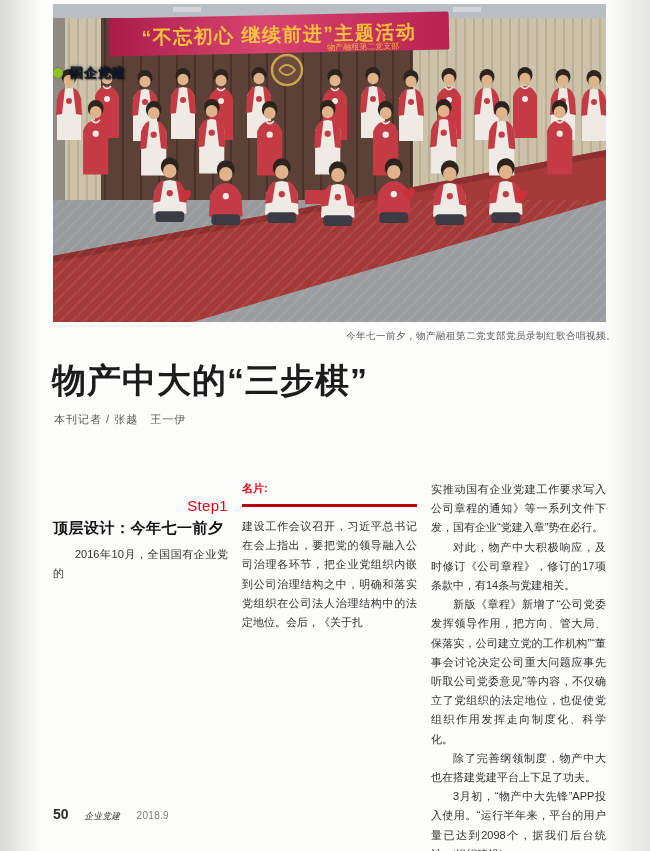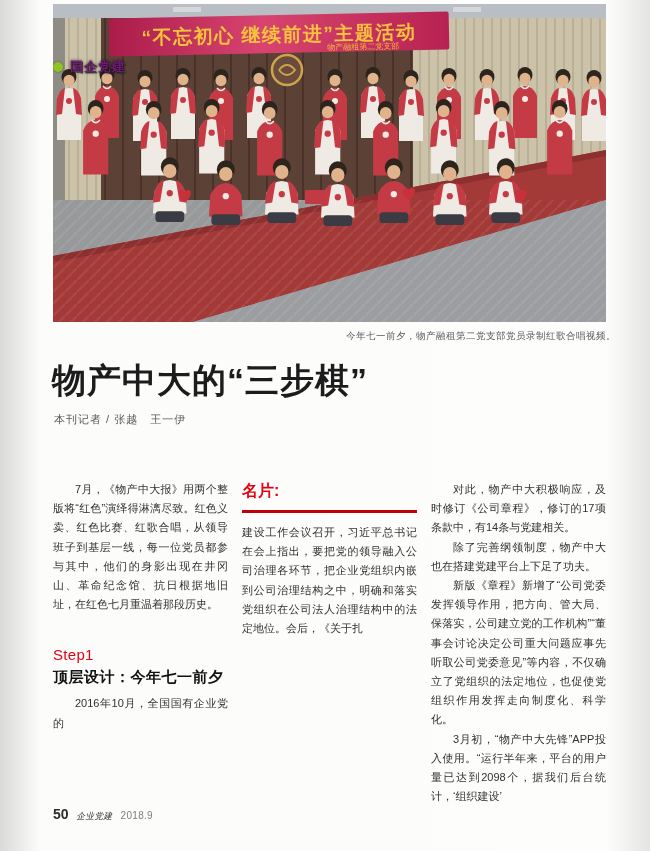--- a/index.html
+++ b/index.html
@@ -12,23 +12,23 @@
   }
   #page{position:absolute;inset:0;}
 
   
   .photo{
     position:absolute;left:53px;top:4px;width:553px;height:318px;
     background:#9aa0a6;overflow:hidden;
   }
   .photo svg{display:block;}
   .section-label{
-    position:absolute;left:0px;top:54px;
+    position:absolute;left:0px;top:60px;
     display:flex;align-items:center;gap:7px;
-    font-size:13px;font-weight:bold;color:#701a75;
+    font-size:13px;font-weight:bold;color:#0f172a;
     letter-spacing:1px;
     text-shadow:0 0 3px rgba(0,0,0,.85),1px 1px 1px rgba(40,40,40,.9);
   }
   .section-label .dot{
     width:10px;height:10px;border-radius:50%;
     background:#8fc31f;box-shadow:0 0 2px rgba(0,0,0,.4);
     flex:0 0 auto;
   }
 
   .caption{
@@ -52,43 +52,43 @@
     display:flex;gap:14px;
   }
   .col{flex:1 1 0;min-width:0;}
   .col p{
     margin:0;font-size:11px;line-height:19.2px;
     text-align:justify;color:#303030;
   }
   .indent{text-indent:2em;}
 
   .step{
-    margin-top:32px;font-size:15px;color:#e60012;letter-spacing:.3px;
+    margin-top:17px;font-size:15px;color:#e60012;letter-spacing:.3px;text-align:right;
   }
   .step-heading{
     margin:5px 0 7px 0;font-size:15px;font-weight:bold;color:#111;
     letter-spacing:.5px;
   }
 
   .card-label{
-    font-size:16px;font-weight:bold;color:#e60012;margin:1px 0 5px 0;
+    font-size:11px;font-weight:bold;color:#e60012;margin:1px 0 5px 0;
   }
   .card-body{
     font-family:"DejaVu Serif","Liberation Serif",serif;
     font-style:italic;
     font-size:11.2px !important;line-height:19.4px !important;color:#222 !important;
   }
   .red-rule{
     height:3px;background:#c00008;margin:8px 0 10px 0;
   }
 
   
   .footer{
     position:absolute;left:53px;top:806px;
-    display:flex;align-items:baseline;gap:8px;
+    display:flex;align-items:baseline;gap:16px;
   }
   .pageno{font-size:14px;font-weight:bold;color:#2b2b2b;}
   .journal{
     font-family:"DejaVu Serif","Liberation Serif",serif;font-style:italic;
     font-size:8.5px;color:#2b2b2b;letter-spacing:.5px;transform:scaleY(1.05);
   }
   .issue{font-size:10px;color:#7d7d7d;letter-spacing:.3px;}
 </style>
 </head>
 <body>
@@ -225,38 +225,38 @@
   </div>
 
   <div class="caption">今年七一前夕，物产融租第二党支部党员录制红歌合唱视频。</div>
 
   <h1 class="title">物产中大的“三步棋”</h1>
   <div class="byline">本刊记者 / 张越　王一伊</div>
 
   <div class="columns">
 
     <div class="col">
-      <p class="indent">7月，《物产中大报》用两个整版将“红色”演绎得淋漓尽致。红色义卖、红色比赛、红歌合唱，从领导班子到基层一线，每一位党员都参与其中，他们的身影出现在井冈山、革命纪念馆、抗日根据地旧址，在红色七月重温着那段历史。</p>
       <div class="step">Step1</div>
       <h2 class="step-heading">顶层设计：今年七一前夕</h2>
       <p class="indent">2016年10月，全国国有企业党的</p>
     </div>
 
     <div class="col">
       <div>
         <div class="card-label">名片:</div>
       </div>
       <div class="red-rule"></div>
       <p>建设工作会议召开，习近平总书记在会上指出，要把党的领导融入公司治理各环节，把企业党组织内嵌到公司治理结构之中，明确和落实党组织在公司法人治理结构中的法定地位。会后，《关于扎</p>
     </div>
 
     <div class="col">
+      <p>实推动国有企业党建工作要求写入公司章程的通知》等一系列文件下发，国有企业“党建入章”势在必行。</p>
       <p class="indent">对此，物产中大积极响应，及时修订《公司章程》，修订的17项条款中，有14条与党建相关。</p>
+      <p class="indent">新版《章程》新增了“公司党委发挥领导作用，把方向、管大局、保落实，公司建立党的工作机构”“董事会讨论决定公司重大问题应事先听取公司党委意见”等内容，不仅确立了党组织的法定地位，也促使党组织作用发挥走向制度化、科学化。</p>
       <p class="indent">除了完善纲领制度，物产中大也在搭建党建平台上下足了功夫。</p>
-      <p class="indent">新版《章程》新增了“公司党委发挥领导作用，把方向、管大局、保落实，公司建立党的工作机构”“董事会讨论决定公司重大问题应事先听取公司党委意见”等内容，不仅确立了党组织的法定地位，也促使党组织作用发挥走向制度化、科学化。</p>
       <p class="indent">3月初，“物产中大先锋”APP投入使用。“运行半年来，平台的用户量已达到2098个，据我们后台统计，‘组织建设’</p>
     </div>
 
   </div>
 
   <div class="footer">
     <span class="pageno">50</span>
     <span class="journal">企业党建</span>
     <span class="issue">2018.9</span>
   </div>

